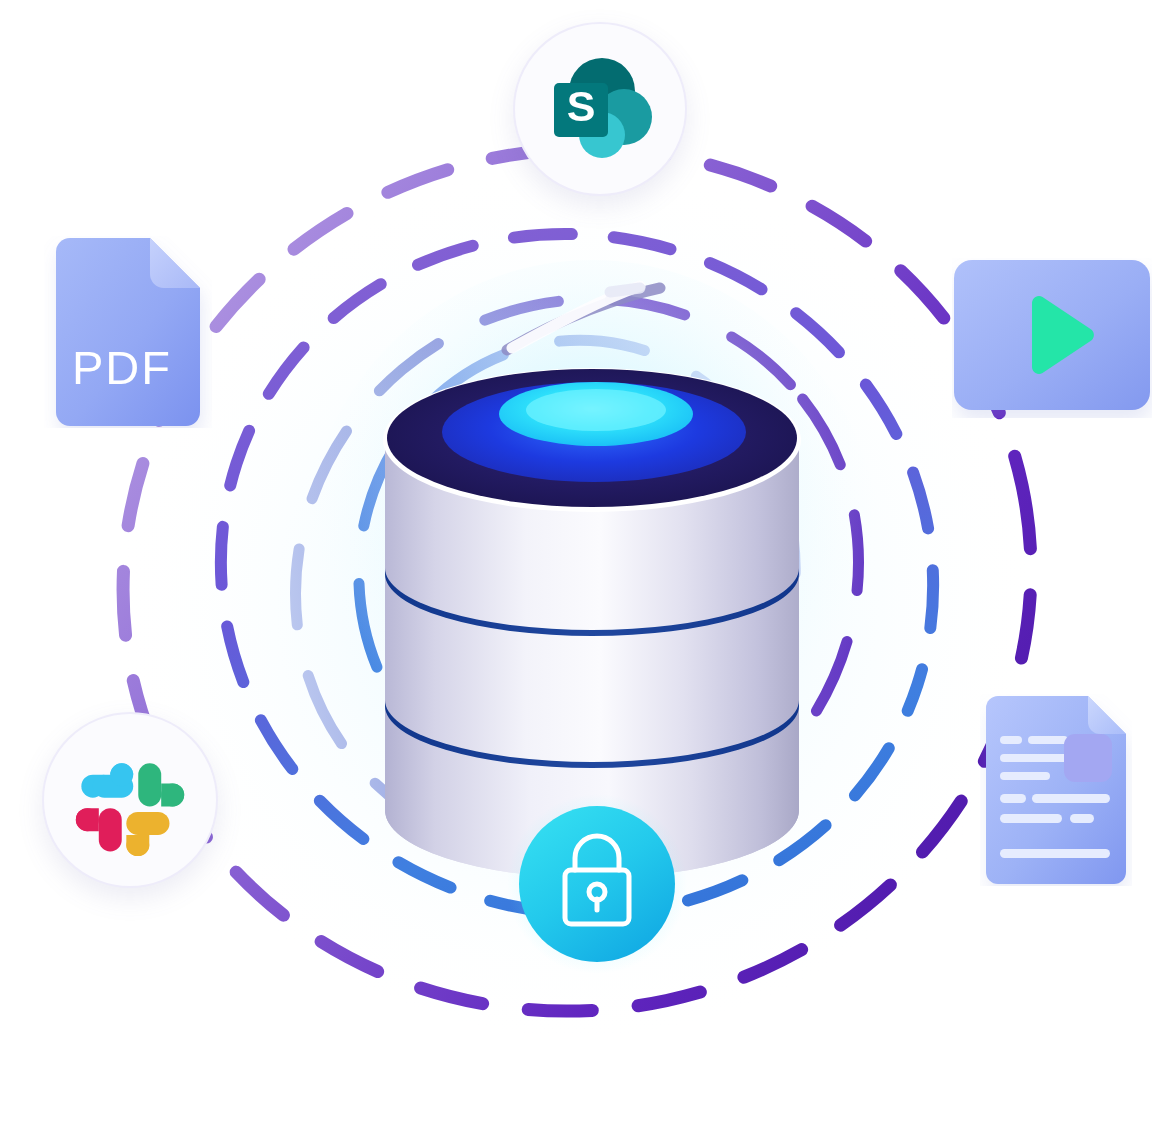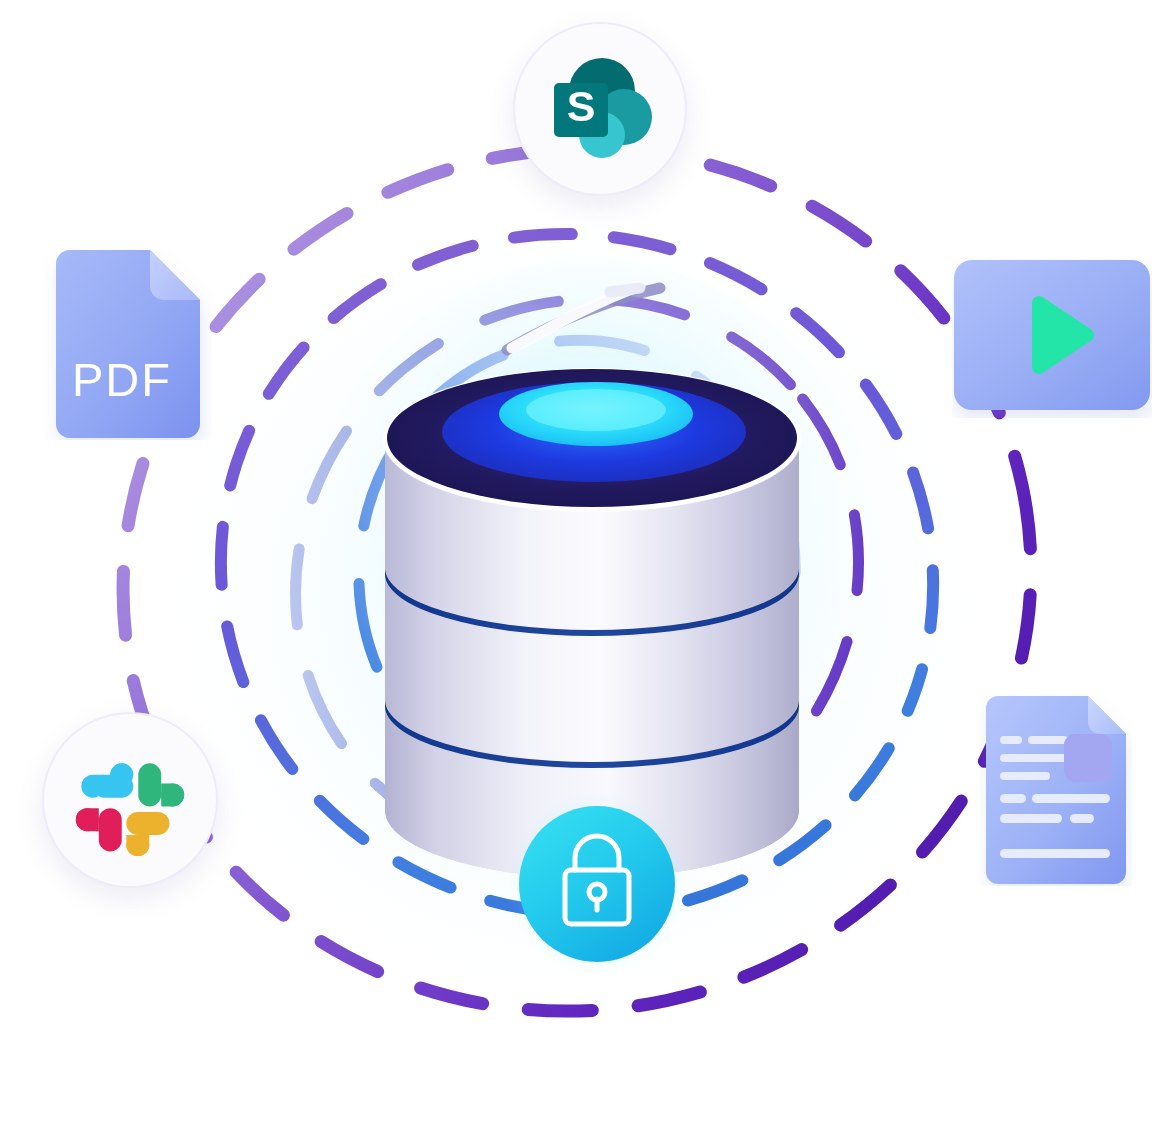--- a/index.html
+++ b/index.html
@@ -200,21 +200,21 @@
   <div class="node chip" style="left:513px; top:22px; width:170px; height:170px;">
     <svg width="120" height="120" viewBox="0 0 120 120" xmlns="http://www.w3.org/2000/svg">
       <circle cx="62" cy="42" r="33" fill="#036c70"></circle>
       <circle cx="84" cy="68" r="28" fill="#1a9ba1"></circle>
       <circle cx="62" cy="86" r="23" fill="#37c6d0"></circle>
       <rect x="14" y="34" width="54" height="54" rx="5" fill="#03787c"></rect>
       <text x="41" y="72" text-anchor="middle" font-family="'Liberation Sans', sans-serif" font-size="43" font-weight="bold" fill="#ffffff">S</text>
     </svg>
   </div>
 
-  <div class="node" style="left:44px; top:248px; width:168px; height:192px;">
+  <div class="node" style="left:44px; top:236px; width:168px; height:192px;">
     <svg width="168" height="192" viewBox="0 0 168 192" xmlns="http://www.w3.org/2000/svg">
       <defs>
         <linearGradient id="pdfGrad" x1="0%" y1="0%" x2="100%" y2="100%">
           <stop offset="0%" stop-color="#a6b9f8"></stop>
           <stop offset="55%" stop-color="#93a8f4"></stop>
           <stop offset="100%" stop-color="#7b92ef"></stop>
         </linearGradient>
         <linearGradient id="pdfFold" x1="0%" y1="0%" x2="100%" y2="100%">
           <stop offset="0%" stop-color="#c5d1fc"></stop>
           <stop offset="100%" stop-color="#a9b9f7"></stop>

